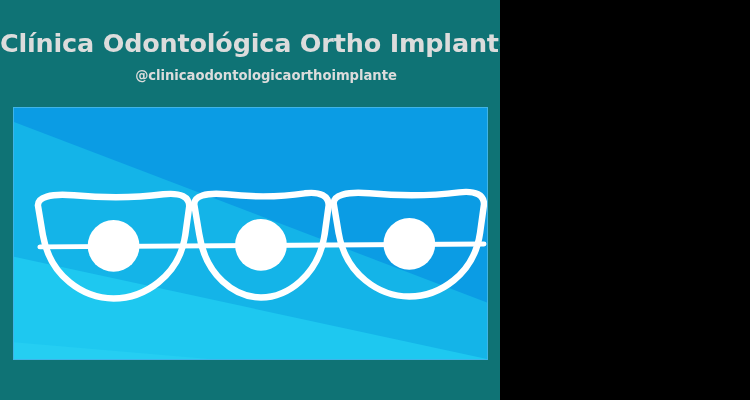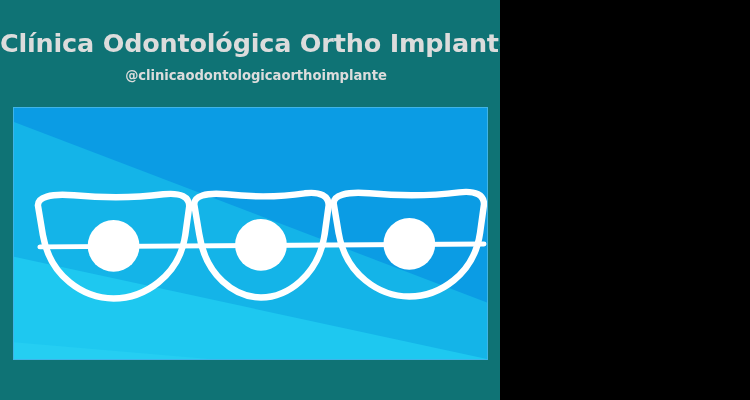--- a/index.html
+++ b/index.html
@@ -40,21 +40,21 @@
     text-align: center;
     font-size: 25.5px;
     font-weight: bold;
     letter-spacing: -0.2px;
     color: #dcdcdc;
     white-space: nowrap;
     line-height: 1.12;
   }
   #handle {
     position: absolute;
-    left: 6px;
+    left: 16px;
     top: 68px;
     width: 500px;
     text-align: center;
     font-size: 13.2px;
     font-weight: bold;
     letter-spacing: -0.05px;
     color: #dcdcdc;
     white-space: nowrap;
     line-height: 1.15;
   }

